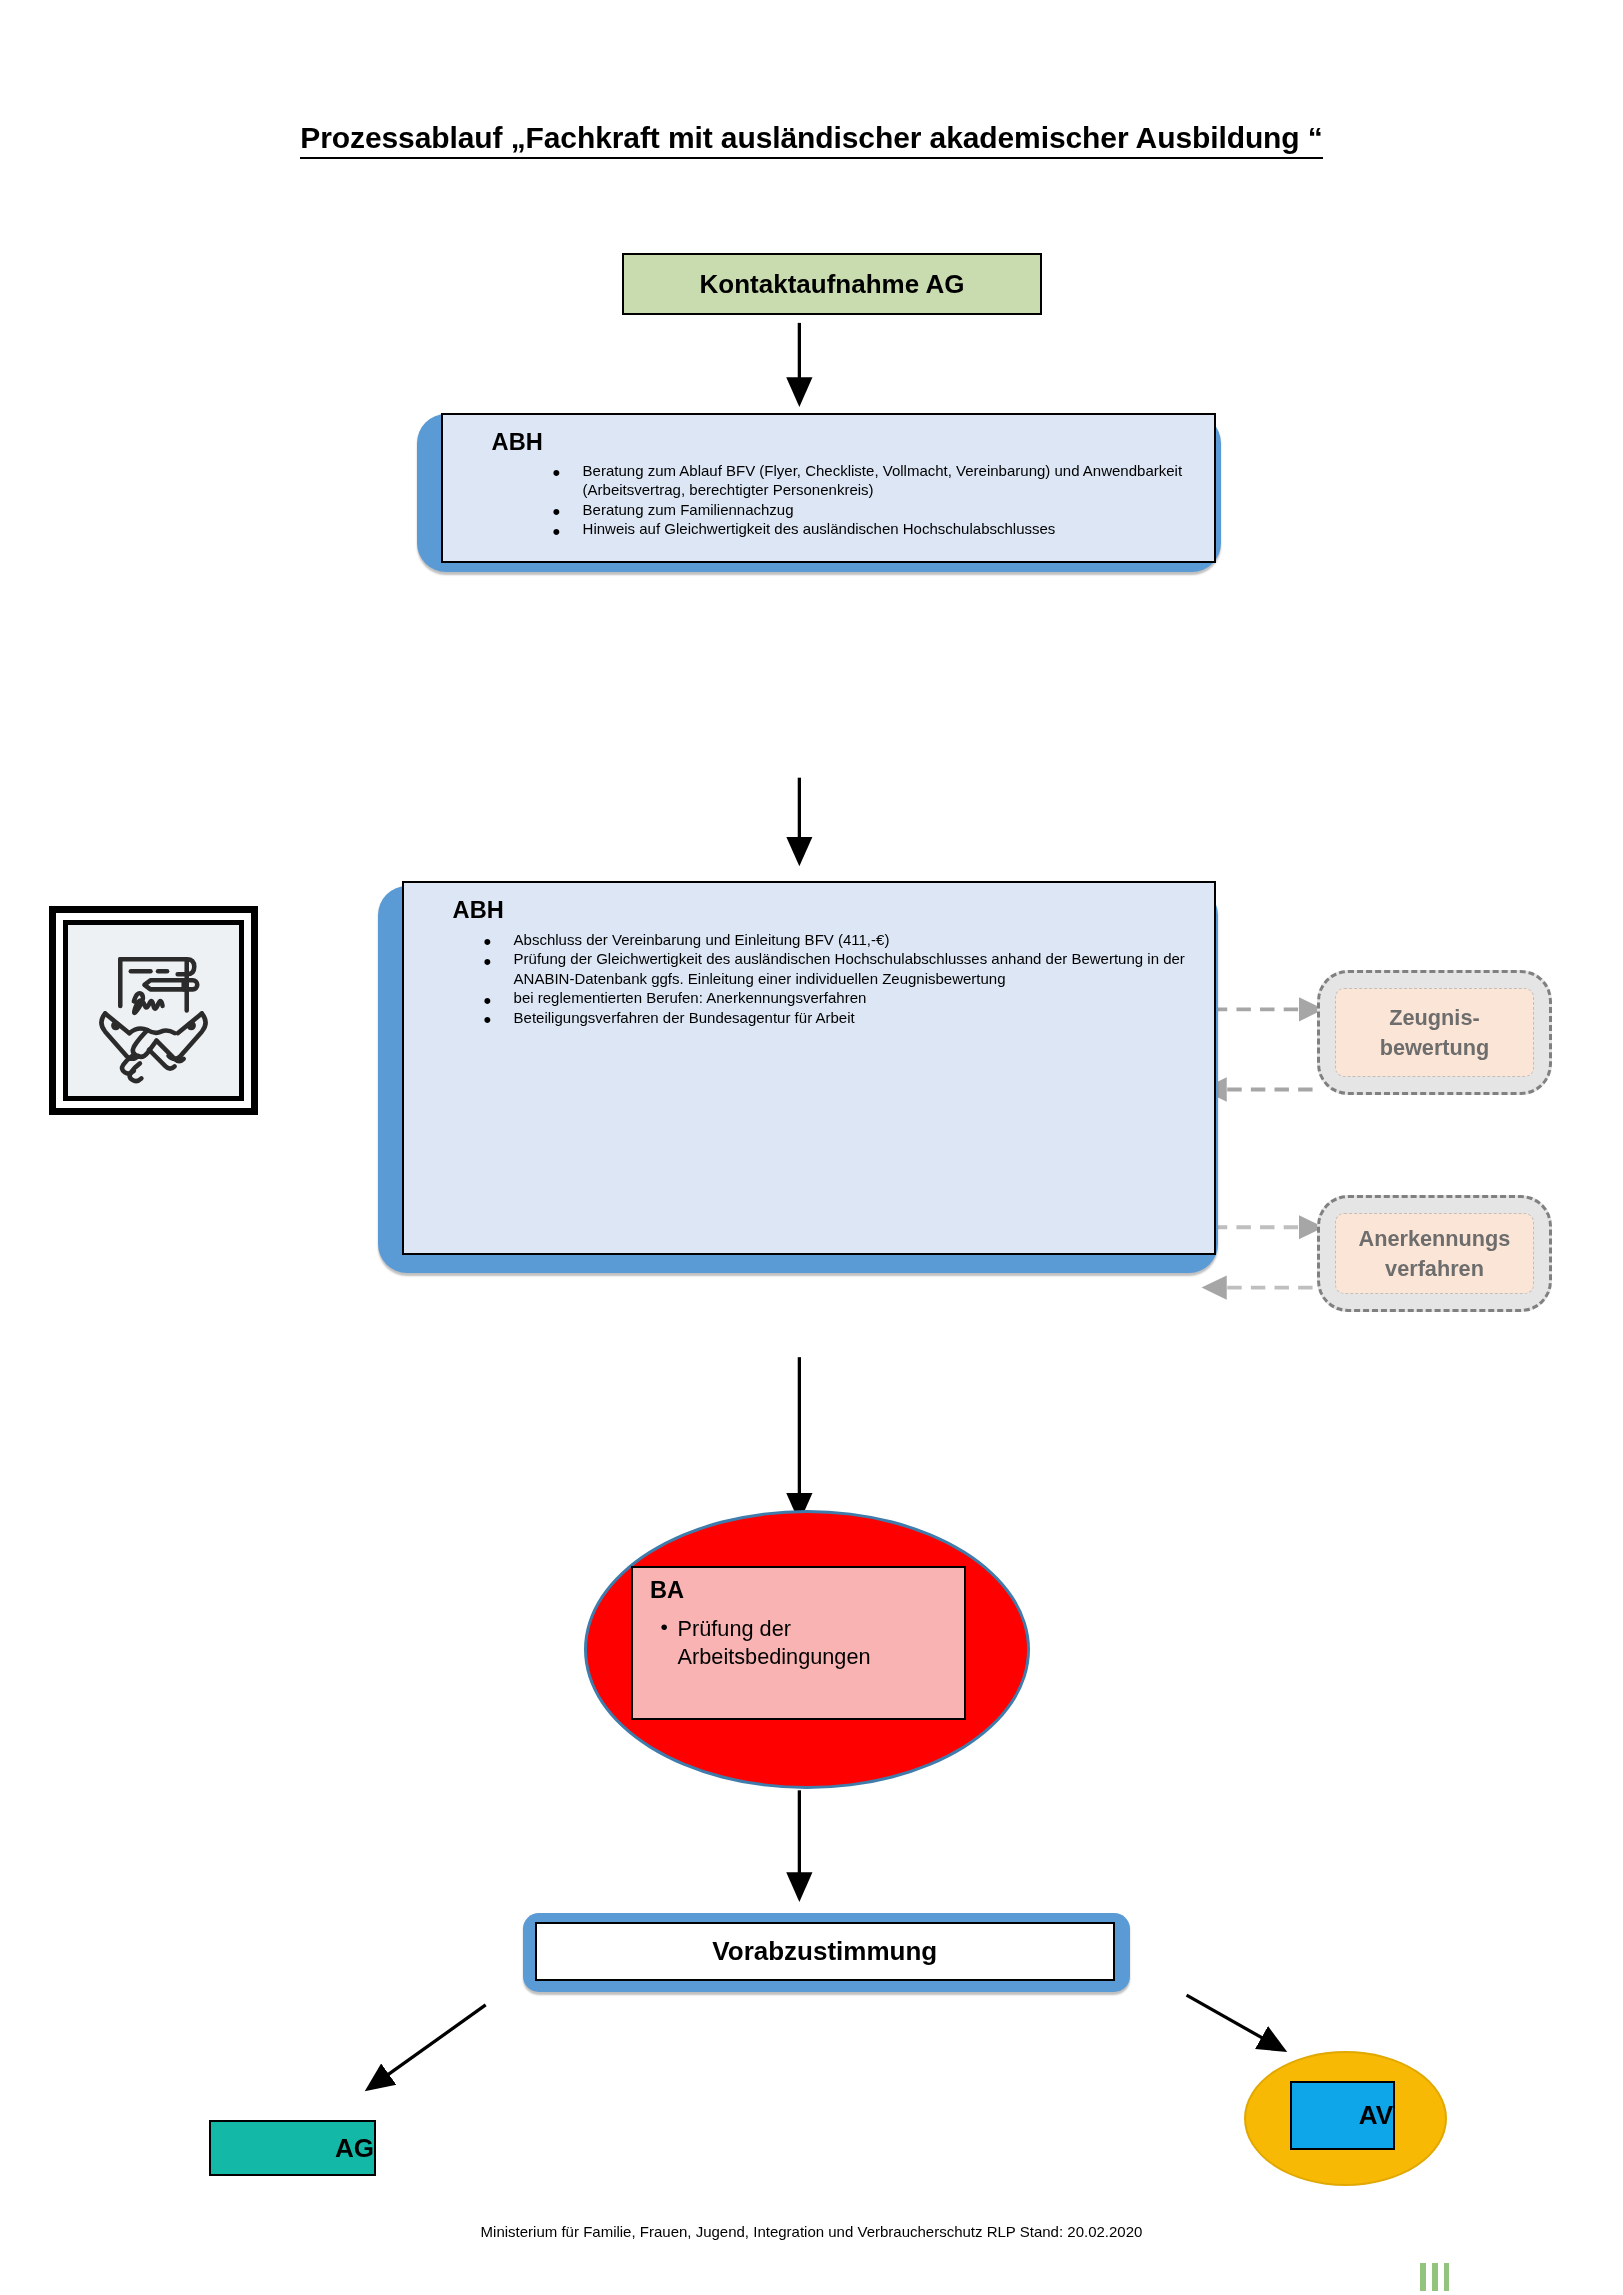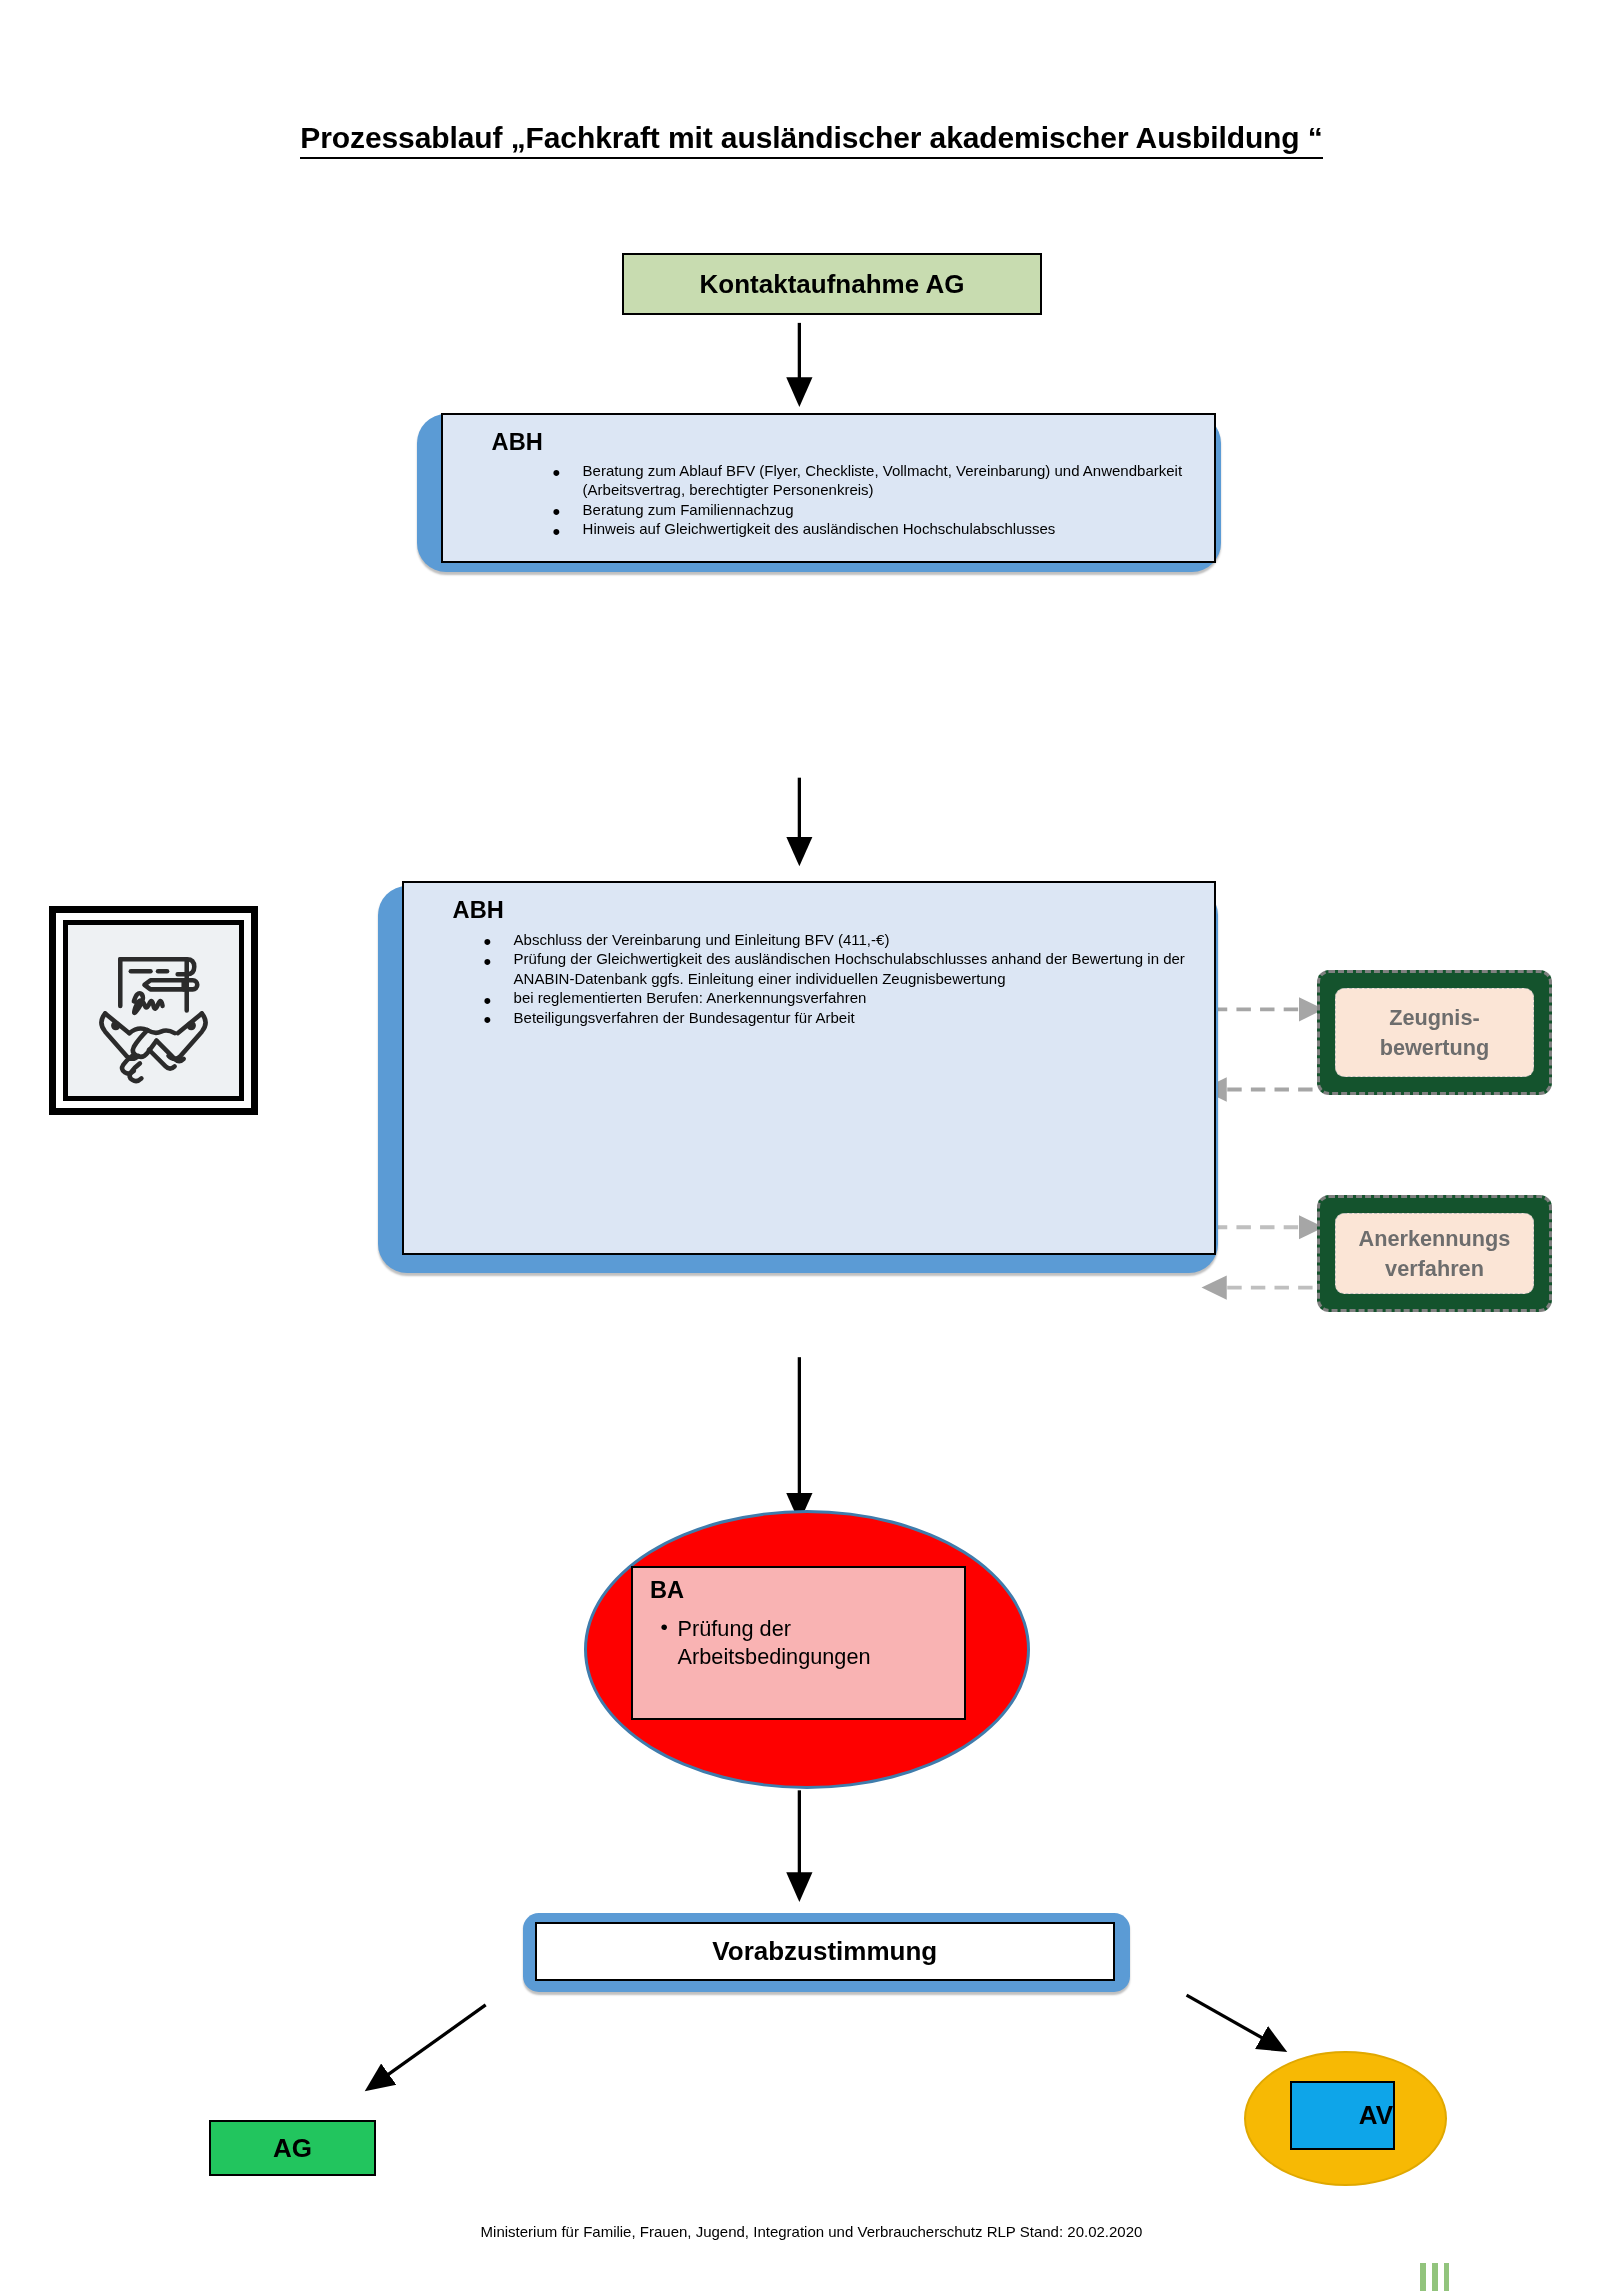--- a/index.html
+++ b/index.html
@@ -45,22 +45,23 @@
     color: #000;
   }
   #kontakt-box {
     left: 622px; top: 253px;
     width: 420px; height: 62px;
     font-size: 26px;
   }
   #ag-box {
     left: 209px; top: 2120px;
     width: 167px; height: 56px;
-    background: #22c55e;
+    background: #14b8a6;
     font-size: 26px;
+    justify-content: flex-end;
   }
 
   
   .blue-round {
     position: absolute;
     background: #5b9bd5;
     border-radius: 29px;
     box-shadow: 0 2.6px 2px rgba(0,0,0,0.25);
     margin-left: 10px;
   }
@@ -101,22 +102,22 @@
     left: 7.9px; top: -1.3px;
     font-size: 22px;
   }
   #abh1-list { left: 102px; top: 46px; width: 656px; }
   #abh2-list { left: 72px; top: 47px; width: 742px; }
 
   
   .orange-box {
     position: absolute;
     border: 3.3px dashed #808080;
-    border-radius: 12px;
-    background: #14532d;
+    border-radius: 31px;
+    background: #e5e5e5;
     padding: 15px;
   }
   .orange-box .oinner {
     width: 100%; height: 100%;
     background: #fbe5d6;
     border: 0.7px dashed #bfbfbf;
     border-radius: 9.2px;
     display: flex;
     align-items: center;
     justify-content: center;

